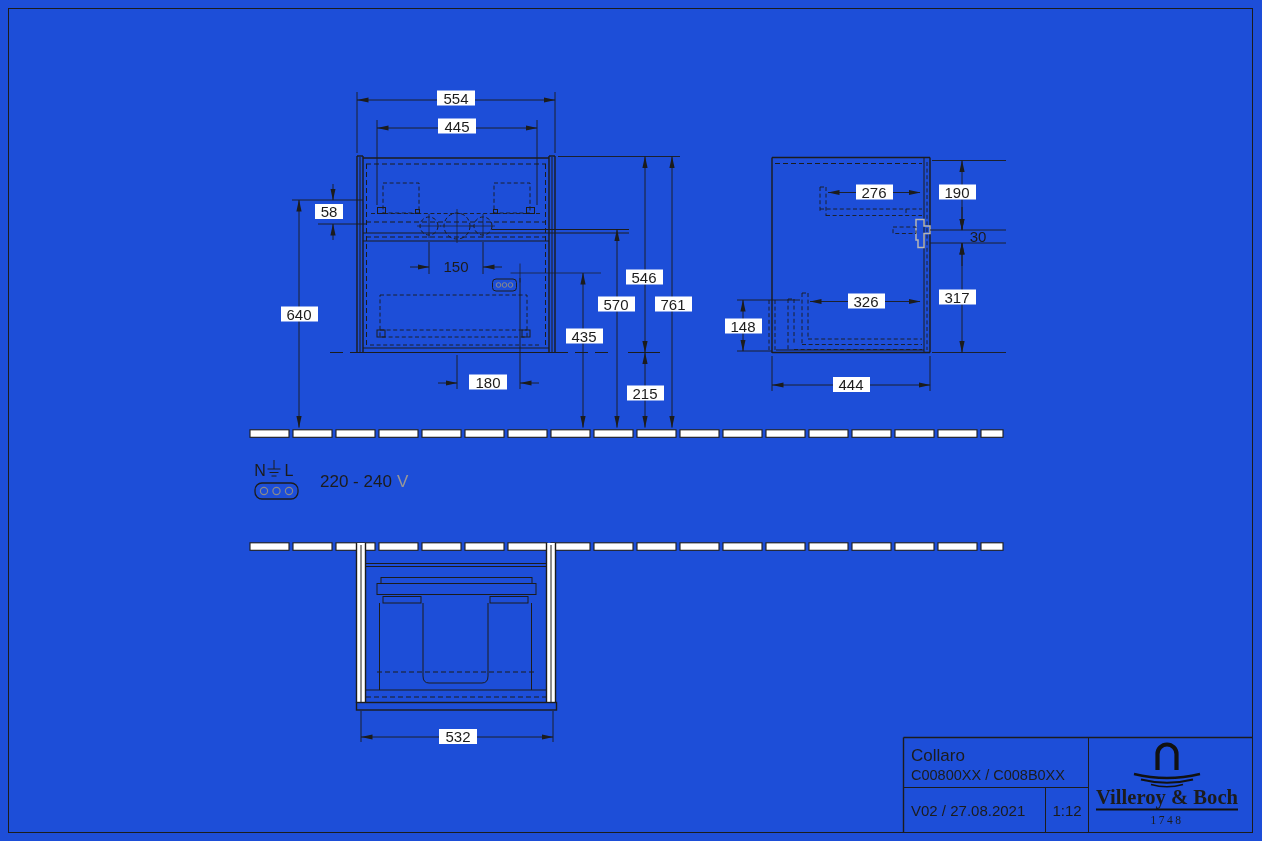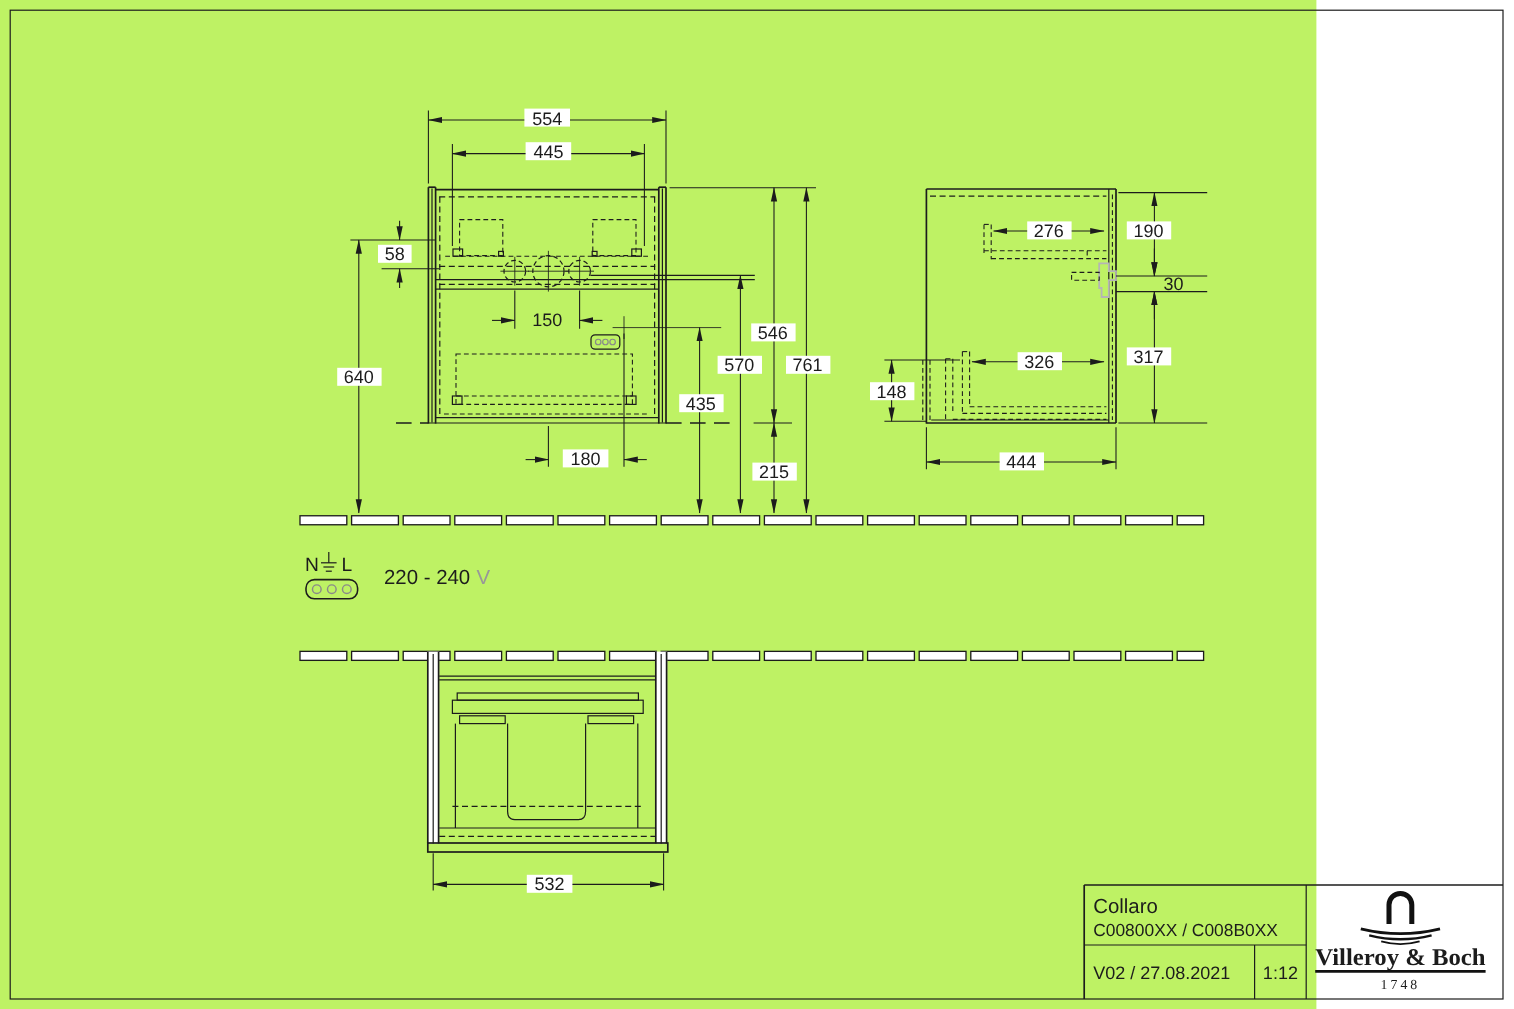--- a/index.html
+++ b/index.html
@@ -1,16 +1,16 @@
 <!DOCTYPE html>
 <html><head>
 <meta charset="utf-8">
 <style>
   html,body{margin:0;padding:0;background:#fff;}
-  .page{width:1097px;height:841px;position:relative;background:#bef264;}
+  .page{width:1262px;height:841px;position:relative;background:#1d4ed8;}
   svg{display:block;}
   text{font-family:"Liberation Sans",sans-serif;fill:#1c1c1c;}
   .ln{stroke:#1c1c1c;stroke-width:1;fill:none;}
   .ln2{stroke:#1c1c1c;stroke-width:1.4;fill:none;}
   .dsh{stroke:#1c1c1c;stroke-width:1;fill:none;stroke-dasharray:5 3;}
   .dsh2{stroke:#1c1c1c;stroke-width:.9;fill:none;stroke-dasharray:4 2.6;}
   .cdot{stroke:#1c1c1c;stroke-width:1;fill:none;stroke-dasharray:4 2.5;}
   .cut{stroke:#1c1c1c;stroke-width:1.1;fill:none;stroke-dasharray:13 7;}
   .dim{stroke:#1c1c1c;stroke-width:.9;fill:none;}
   .thin{stroke:#1c1c1c;stroke-width:.7;fill:none;}

